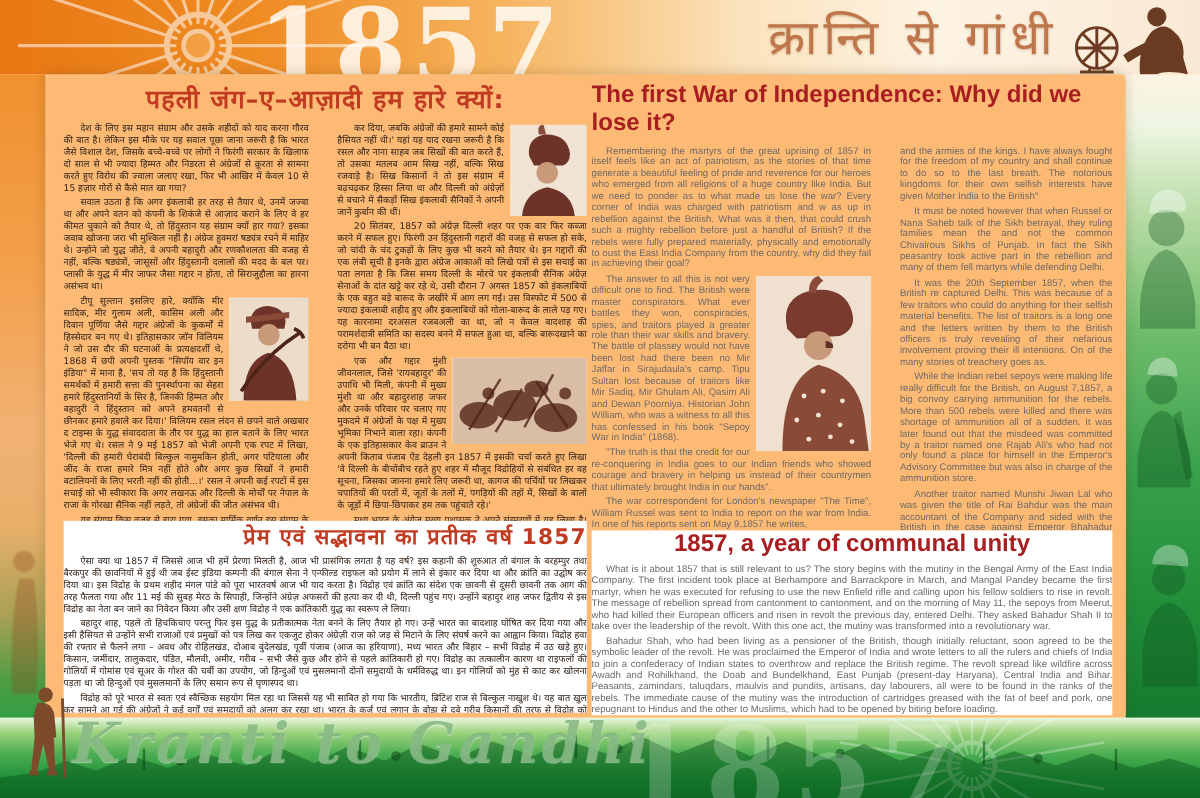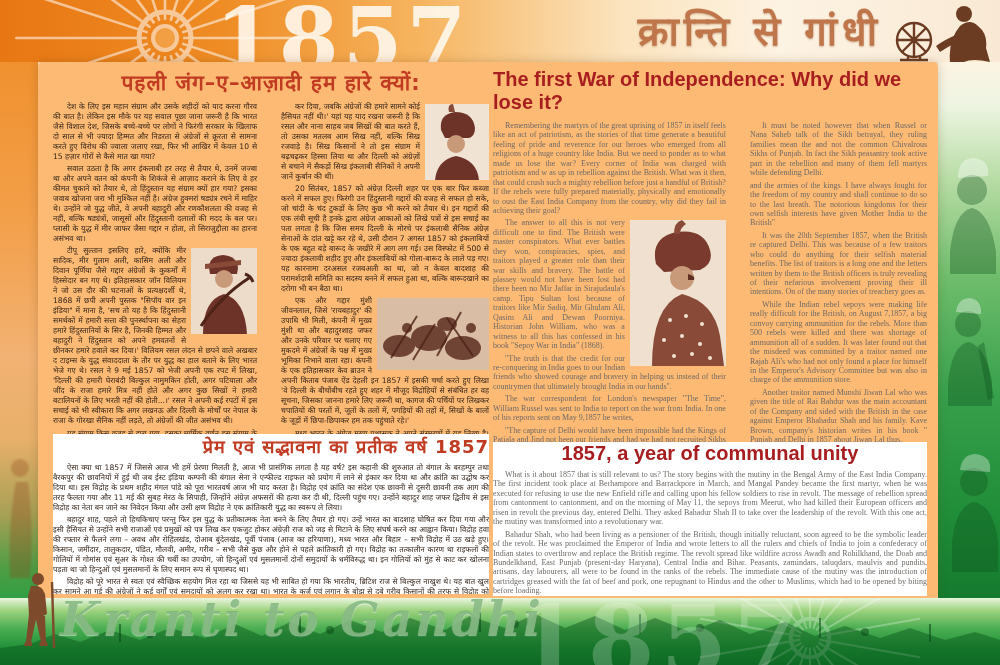--- a/index.html
+++ b/index.html
@@ -15,21 +15,21 @@
     background:linear-gradient(180deg,#f0912f 0,#f3a04b 30%,#f2b273 55%,#e8b06a 70%,#a8a055 84%,#4f9e44 94%,#2f9e43 100%);}
   .right-strip{position:absolute;left:938px;top:62px;width:62px;height:538px;overflow:hidden;
     background:linear-gradient(180deg,#fdf3e3 0,#eef5e2 8%,#b7dca4 22%,#6fbd6c 40%,#37a04b 62%,#1f8c38 85%,#157a2e 100%);}
   .bottom-band{position:absolute;left:0;top:598px;width:1000px;height:67px;overflow:hidden;
     background:linear-gradient(180deg,#eaf6e0 0,#9fd37f 18%,#4cae52 45%,#1f9038 75%,#107a2b 100%);}
 
   
   .sunburst{position:absolute;left:15px;top:-112px;width:300px;height:300px;opacity:.55}
   .year-top{position:absolute;left:215px;top:-12px;font-family:"DejaVu Serif",serif;font-weight:bold;
     font-size:86px;letter-spacing:4px;color:rgba(255,249,241,.88)}
-  .masthead-title{position:absolute;right:118px;top:2px;font-weight:bold;font-size:40px;letter-spacing:5px;
+  .masthead-title{position:absolute;right:118px;top:2px;font-weight:normal;font-size:40px;letter-spacing:5px;
     color:#c0764b;text-shadow:0 1px 2px rgba(122,62,22,.35);white-space:nowrap}
   .charkha{position:absolute;right:2px;top:0}
 
   
   .panel{position:absolute;left:38px;top:62px;width:900px;height:538px;background:#fdba74;
     border-radius:5px;box-shadow:0 0 10px rgba(90,60,20,.25)}
 
   
   .article{position:absolute;overflow:hidden}
   #art-hindi-war{left:15px;top:4px;width:436px;height:372px}
@@ -42,21 +42,21 @@
   .e-title{font-family:"Liberation Sans",sans-serif;font-weight:bold;font-size:20px;color:#a81e20;text-align:left;margin:2px 0 7px 0}
   .e-title-sm{font-family:"Liberation Sans",sans-serif;font-weight:bold;font-size:20px;color:#a81e20;text-align:center;margin:0 0 5px 0}
 
   .cols{display:flex;gap:24px;overflow:hidden}
   #art-hindi-war .cols{height:340px}
   #art-eng-war .cols{height:346px}
   .hcol1{width:212px}.hcol2{width:216px}
   .ecol1{width:242px}.ecol2{width:184px}
 
   .hp{font-size:7.6px;line-height:1.32;color:#33241a;text-align:justify;text-indent:14px;margin-bottom:2px}
-  .ep{font-family:Liberation Serif, serif;font-size:8px;line-height:1.18;color:#6e6a66;text-align:justify;
+  .ep{font-family:Liberation Sans, sans-serif;font-size:8px;line-height:1.18;color:#6e6a66;text-align:justify;
       text-indent:12px;margin-bottom:3px}
 
   .art-img{float:right;background:linear-gradient(135deg,#f6ece0,#e3cfb9);margin:2px 0 3px 5px;overflow:hidden}
   .img-royal{width:64px;height:76px}
   .img-sepoy{width:66px;height:86px}
   .img-battle{width:112px;height:72px}
   .img-tipu{width:96px;height:146px}
 
   
   .kranti-title{position:absolute;left:60px;top:592px;z-index:30;font-family:"DejaVu Serif",serif;
@@ -232,22 +232,22 @@
             </g>
           </svg>
         </div>
         <p class="ep">The answer to all this is not very difficult one to find. The British were master conspirators. What ever battles they won, conspiracies, spies, and traitors played a greater role than their war skills and bravery. The battle of plassey would not have been lost had there been no Mir Jaffar in Sirajudaula's camp. Tipu Sultan lost because of traitors like Mir Sadiq, Mir Ghulam Ali, Qasim Ali and Dewan Poorniya. Historian John William, who was a witness to all this has confessed in his book "Sepoy War in India" (1868).</p>
         <p class="ep">"The truth is that the credit for our re-conquering in India goes to our Indian friends who showed courage and bravery in helping us instead of their countrymen that ultimately brought India in our hands".</p>
         <p class="ep">The war correspondent for London's newspaper "The Time", William Russel was sent to India to report on the war from India. In one of his reports sent on May 9,1857 he writes,</p>
         <p class="ep">"The capture of Delhi would have been impossible had the Kings of Patiala and Jind not been our friends and had we had not recruited Sikhs in our battalions."</p>
 
       </div>
       <div class="ecol2">
+        <p class="ep" style="text-indent:0">and the armies of the kings. I have always fought for the freedom of my country and shall continue to do so to the last breath. The notorious kingdoms for their own selfish interests have given Mother India to the British"</p>
         <p class="ep">It must be noted however that when Russel or Nana Saheb talk of the Sikh betrayal, they ruling families mean the and not the common Chivalrous Sikhs of Punjab. In fact the Sikh peasantry took active part in the rebellion and many of them fell martyrs while defending Delhi.</p>
-        <p class="ep" style="text-indent:0">and the armies of the kings. I have always fought for the freedom of my country and shall continue to do so to the last breath. The notorious kingdoms for their own selfish interests have given Mother India to the British"</p>
         <p class="ep">It was the 20th September 1857, when the British re captured Delhi. This was because of a few traitors who could do anything for their selfish material benefits. The list of traitors is a long one and the letters written by them to the British officers is truly revealing of their nefarious involvement proving their ill intentions. On of the many stories of treachery goes as.</p>
         <p class="ep">While the Indian rebel sepoys were making life really difficult for the British, on August 7,1857, a big convoy carrying ammunition for the rebels. More than 500 rebels were killed and there was shortage of ammunition all of a sudden. It was later found out that the misdeed was committed by a traitor named one Rajab Ali's who had not only found a place for himself in the Emperor's Advisory Committee but was also in charge of the ammunition store.</p>
         <p class="ep">Another traitor named Munshi Jiwan Lal who was given the title of Rai Bahdur was the main accountant of the Company and sided with the British in the case against Emperor Bhahadur Shah and his family. Kave Brown, company's historian writes in his book " Punjab and Delhi in 1857 about Jiwan Lal thus,</p>
 
       </div>
     </div>
   </div>
 
   <div class="article" id="art-hindi-unity" style="background:#fff">
     <div class="h-title-sm">प्रेम एवं सद्भावना का प्रतीक वर्ष 1857</div>

